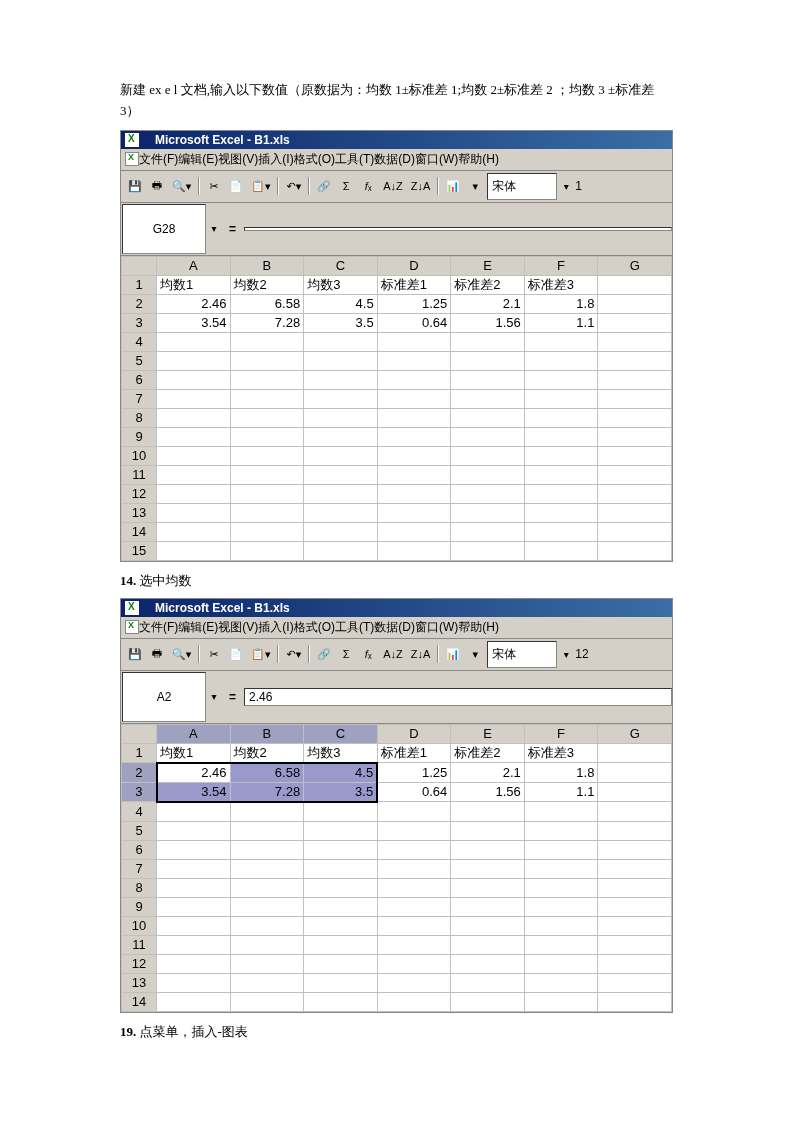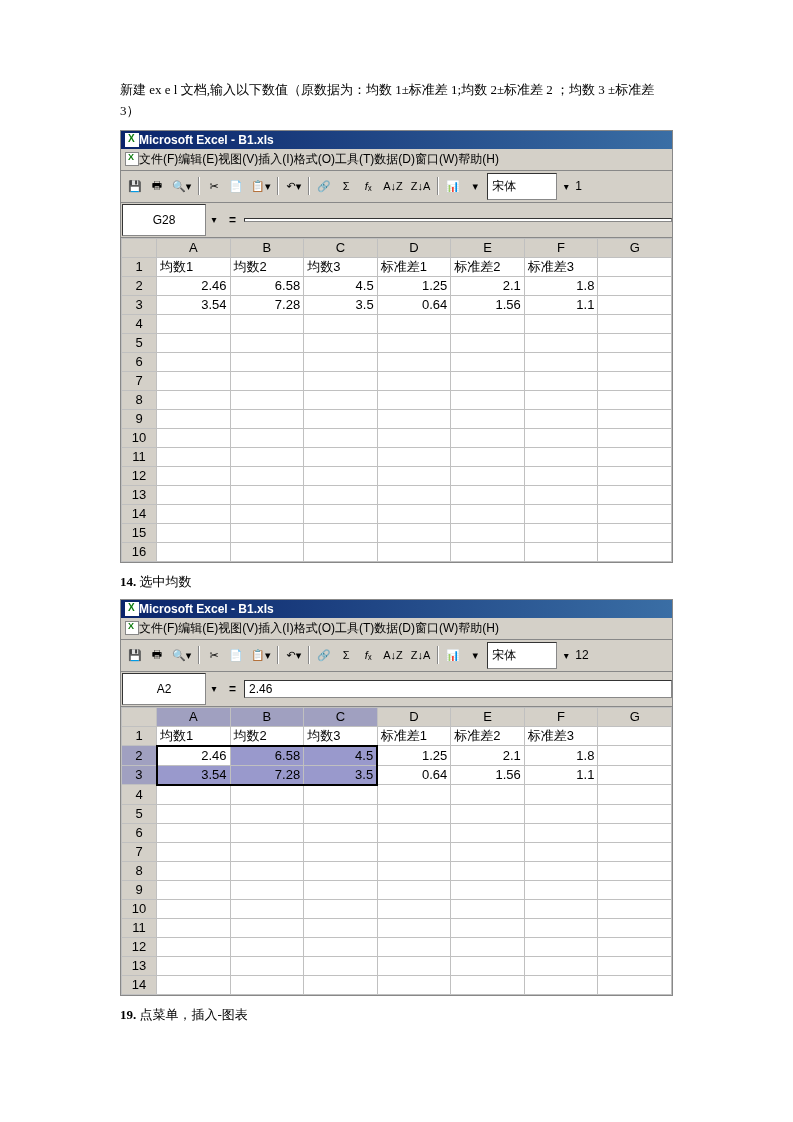--- a/index.html
+++ b/index.html
@@ -22,21 +22,21 @@
     font-size: 12px;
     margin-bottom: 4px;
   }
   .title-bar {
     background: linear-gradient(to right, #0a246a, #3a6ea5);
     color: #fff;
     padding: 2px 4px;
     font-weight: bold;
     display: flex;
     align-items: center;
-    gap: 0;
+    gap: 16px;
   }
   .x-icon {
     width: 14px; height: 14px;
     background: #fff;
     position: relative;
     display: inline-block;
   }
   .x-icon::after {
     content: "X";
     color: #107c10;
@@ -100,21 +100,21 @@
   }
   .name-row {
     display: flex;
     background: #d4d0c8;
     border-bottom: 1px solid #888;
     align-items: center;
   }
   .name-box {
     background: #fff;
     border: 1px inset #888;
-    padding: 8px 6px;
+    padding: 17px 6px;
     min-width: 70px;
     margin: 1px;
     text-align: center;
   }
   .dd {
     width: 14px;
     text-align: center;
     font-size: 10px;
   }
   .fx-eq {
@@ -368,30 +368,20 @@
           <tr>
             <th class="rowh">15</th>
             <td></td>
             <td></td>
             <td></td>
             <td></td>
             <td></td>
             <td></td>
             <td></td>
           </tr>
-          <tr>
-            <th class="rowh">16</th>
-            <td></td>
-            <td></td>
-            <td></td>
-            <td></td>
-            <td></td>
-            <td></td>
-            <td></td>
-          </tr>
         </tbody>
       </table>
     </div>
 </div>
 
 <div class="step">
   <b>14.</b> <span>选中均数</span>
 </div>
 
 <div class="excel">

